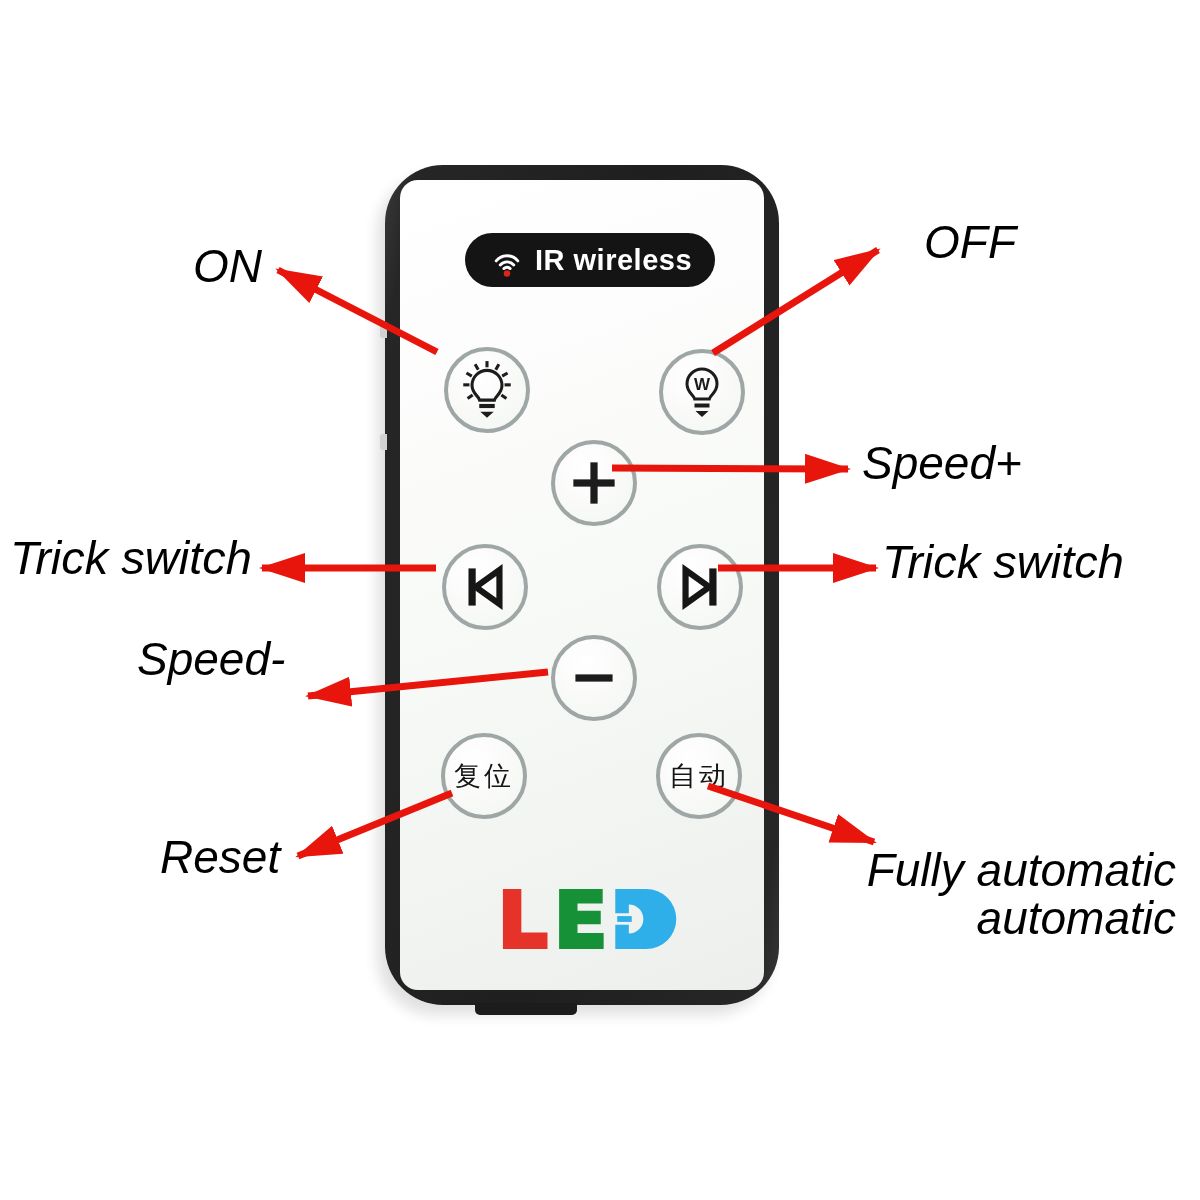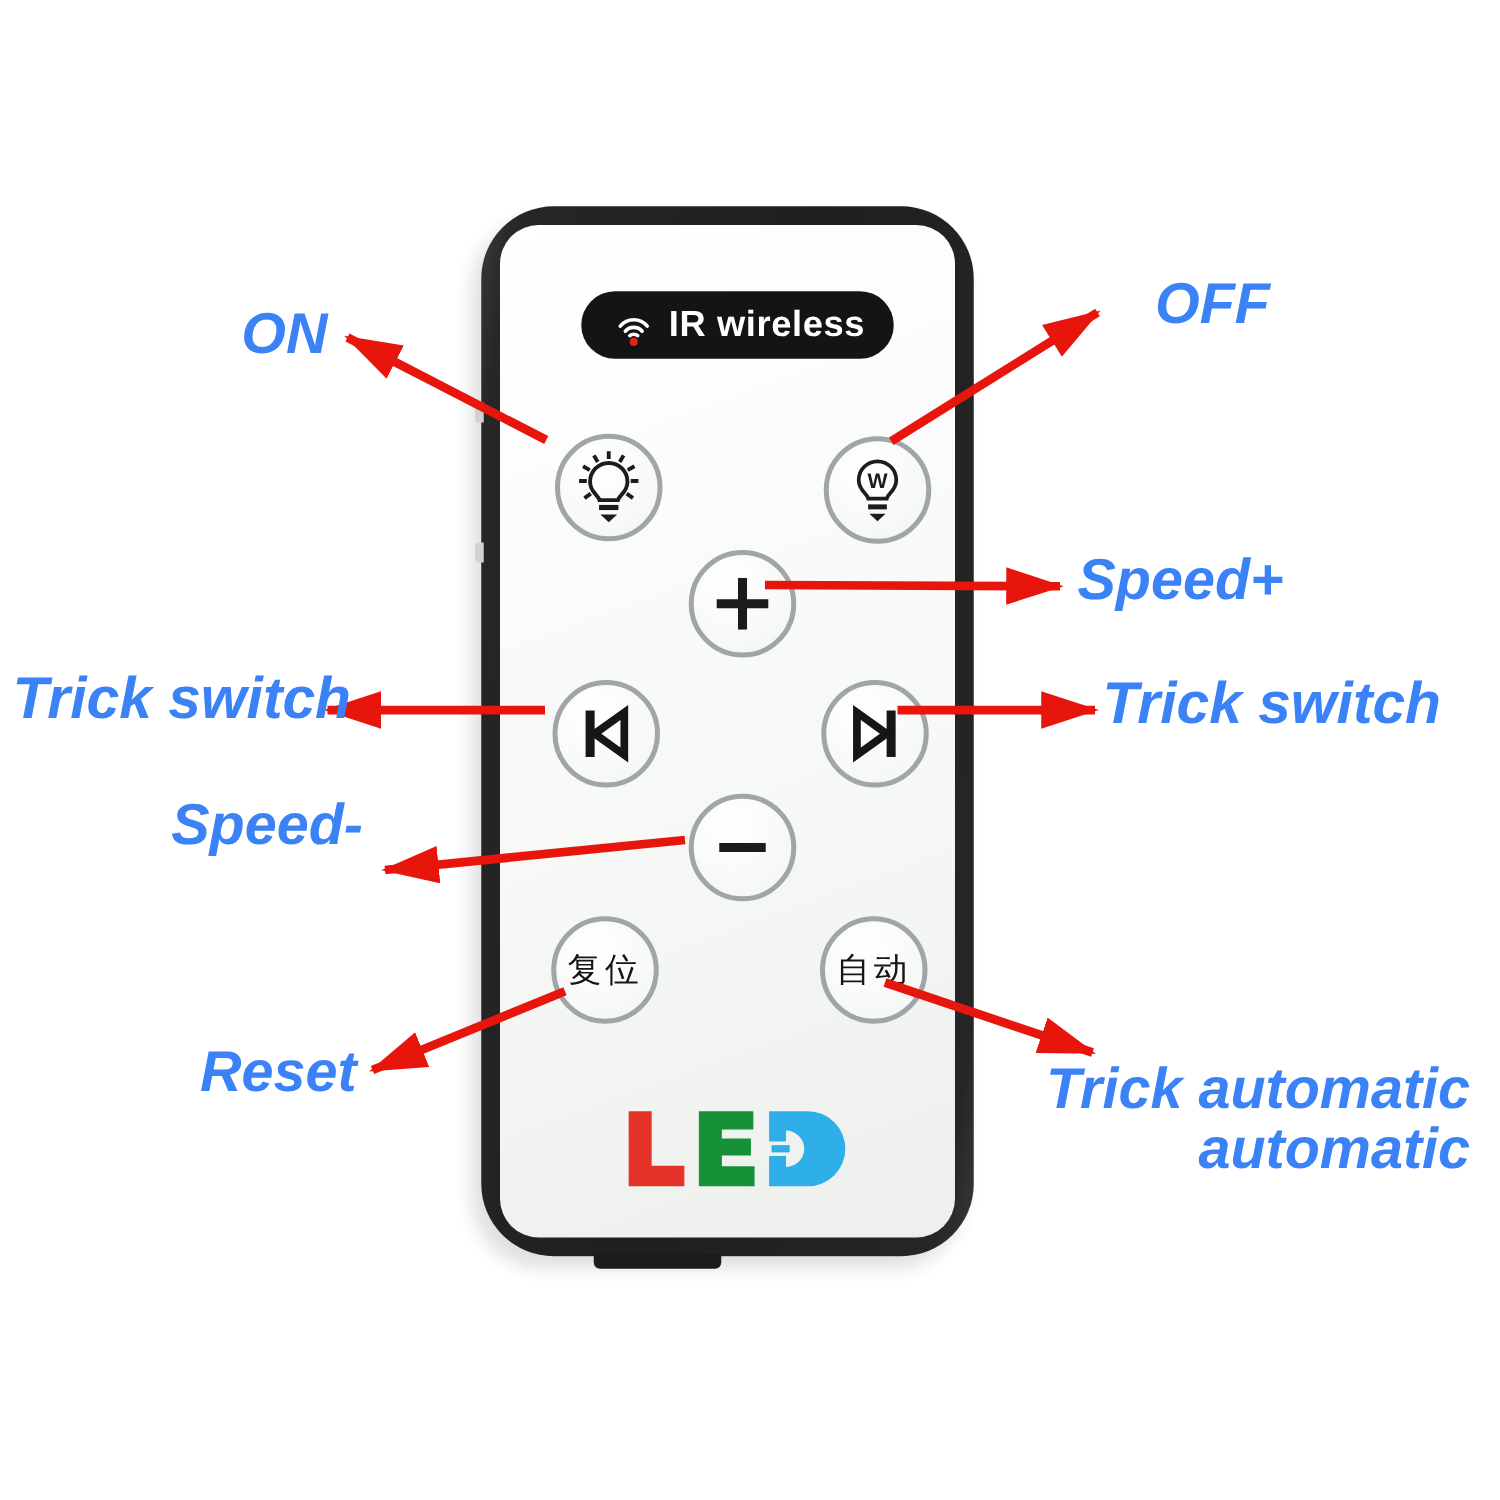--- a/index.html
+++ b/index.html
@@ -13,21 +13,21 @@
   
   .remote-body{
     position:absolute;left:385px;top:165px;width:394px;height:840px;
     background:linear-gradient(100deg,#3a3a3a 0%,#262626 6%,#1f1f1f 50%,#262626 94%,#383838 100%);
     border-radius:58px;
     box-shadow:-8px 10px 14px rgba(0,0,0,0.12);
   }
   .remote-face{
     position:absolute;left:15px;top:15px;width:364px;height:810px;
     background:linear-gradient(160deg,#ffffff 0%,#f7f9f6 55%,#edefec 100%);
-    border-radius:31px;
+    border-radius:18px;
   }
   .bottom-tab{
     position:absolute;left:90px;top:838px;width:102px;height:12px;
     background:#1c1c1c;border-radius:0 0 5px 5px;
   }
   .side-bump{
     position:absolute;left:-5px;width:7px;height:16px;background:#cfd2cf;
     border-radius:3px 0 0 3px;
   }
   .side-bump.b1{top:157px}
@@ -65,21 +65,21 @@
     font-size:27px;color:#151515;letter-spacing:3px;line-height:1;
     font-family:"Liberation Sans", sans-serif;white-space:nowrap;
   }
 
   
   .led-logo{position:absolute;left:101px;top:708px;width:184px;height:62px;}
   .sr-only{position:absolute;width:1px;height:1px;overflow:hidden;clip:rect(0 0 0 0);white-space:nowrap;}
 
   
   .note{
-    position:absolute;color:#3b82f6;font-weight:700;font-style:italic;
+    position:absolute;color:#000000;font-weight:400;font-style:italic;
     white-space:nowrap;line-height:1.04;
   }
   .note-on{left:193px;top:243px;font-size:46px;}
   .note-off{left:924px;top:219px;font-size:46px;}
   .note-speed-plus{left:862px;top:440px;font-size:46px;}
   .note-trick-left{left:10px;top:534px;font-size:47px;}
   .note-trick-right{left:882px;top:538px;font-size:47px;}
   .note-speed-minus{left:137px;top:636px;font-size:46px;}
   .note-reset{left:160px;top:834px;font-size:46px;}
   .note-auto{right:24px;top:847px;font-size:46px;text-align:right;}
@@ -204,17 +204,17 @@
   </svg>
 
   <div class="note note-on">ON</div>
   <div class="note note-off">OFF</div>
   <div class="note note-speed-plus">Speed+</div>
   <div class="note note-trick-left">Trick switch</div>
   <div class="note note-trick-right">Trick switch</div>
   <div class="note note-speed-minus">Speed-</div>
   <div class="note note-reset">Reset</div>
   <div class="note note-auto">
-    <span>Trick automatic</span><br>
+    <span>Fully automatic</span><br>
     <span>automatic</span>
   </div>
 
 </div>
 
 </body></html>

